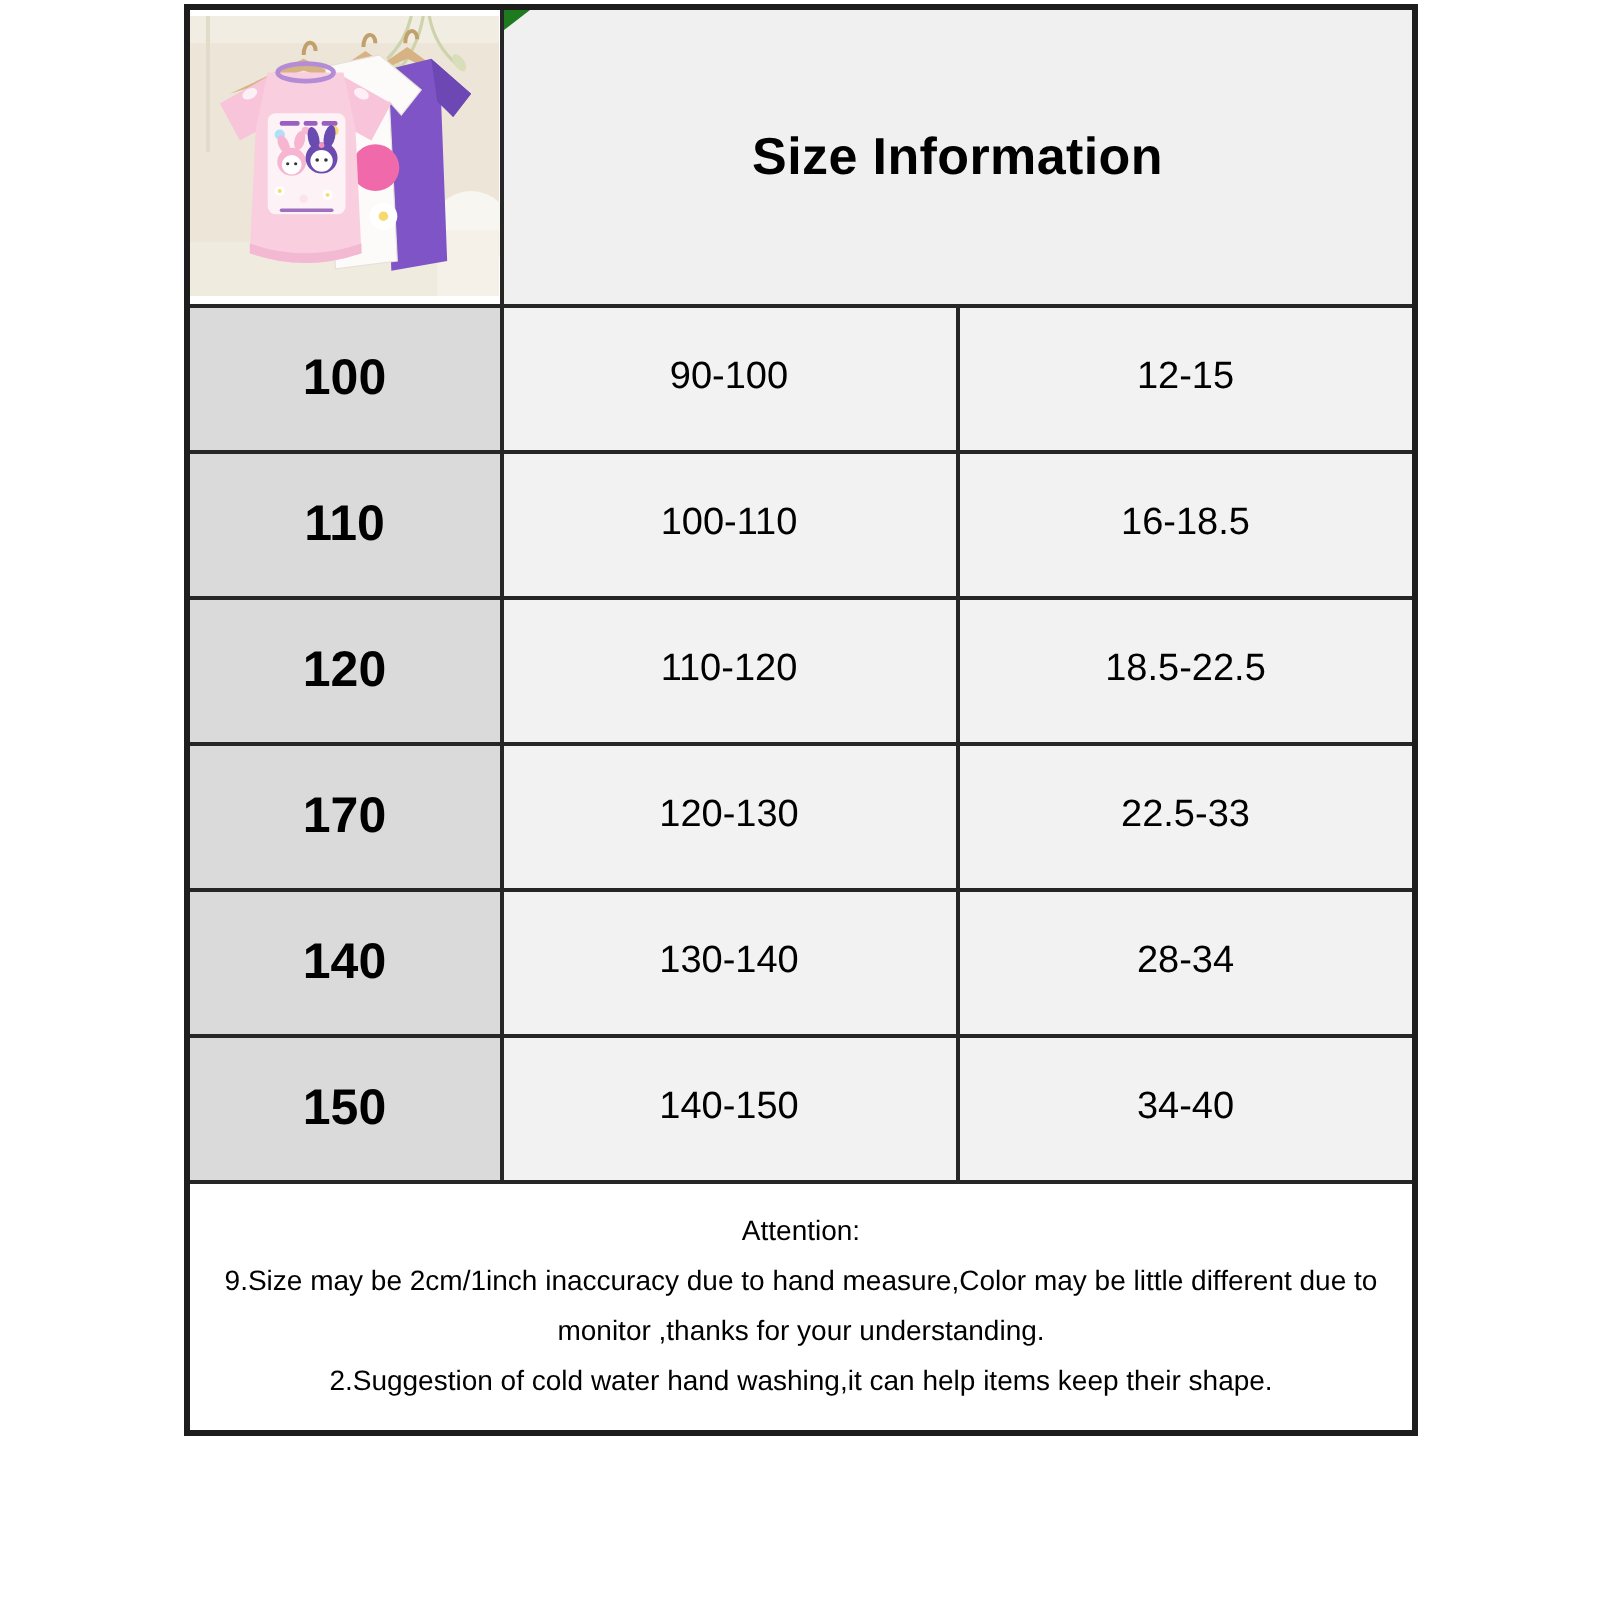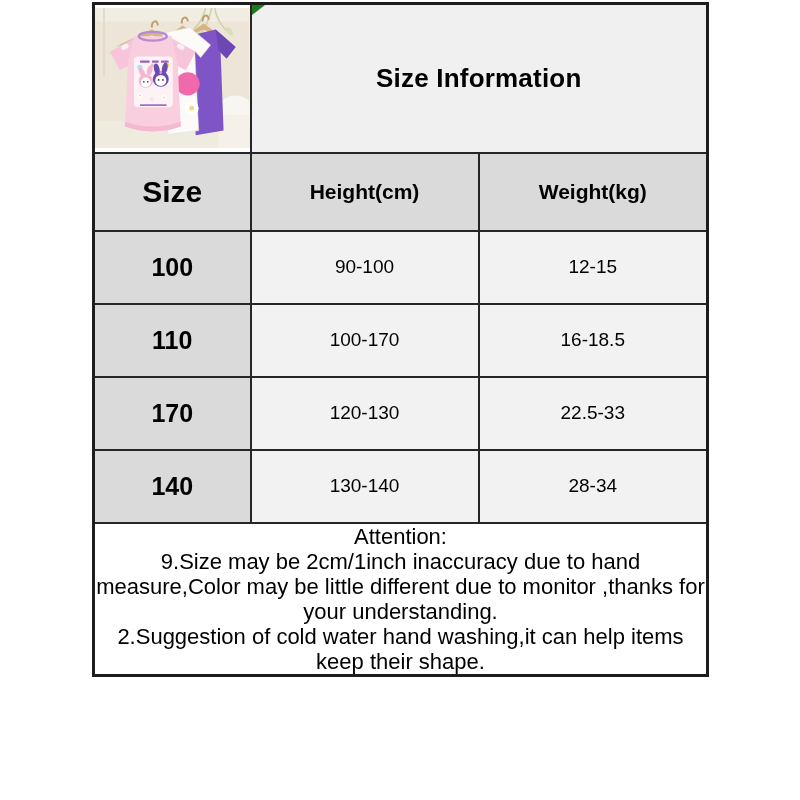--- a/index.html
+++ b/index.html
@@ -73,21 +73,21 @@
     background: #f2f2f2;
     font-weight: normal;
     font-size: 19px;
   }
   td.attention-cell {
     background: #ffffff;
     text-align: left;
     vertical-align: top;
     padding: 2px 6px 4px 5px;
     color: #161616;
-    font-size: 22px;
+    font-size: 14px;
     line-height: 25px;
   }
   td.attention-cell p { margin: 0; }
 </style>
 </head>
 <body>
 
 <div class="sheet">
   <table class="size-chart">
     <colgroup>
@@ -192,45 +192,50 @@
             <rect x="45" y="99" width="27" height="1.8" rx="0.9" fill="#a070c0"></rect>
           </g>
         </svg>
       </td>
       <td class="banner" colspan="2">
         <span class="corner-tri"></span>
         <span>Size Information</span>
       </td>
     </tr>
 
-    <tr class="row-headers">
-      <th class="head size-head">Size</th>
-      <th class="head">Height(cm)</th>
-      <th class="head">Weight(kg)</th>
-    </tr>
 
     <tr class="row-data">
       <td class="size-col">100</td>
       <td class="data-col">90-100</td>
       <td class="data-col">12-15</td>
     </tr>
     <tr class="row-data">
       <td class="size-col">110</td>
-      <td class="data-col">100-170</td>
+      <td class="data-col">100-110</td>
       <td class="data-col">16-18.5</td>
+    </tr>
+    <tr class="row-data">
+      <td class="size-col">120</td>
+      <td class="data-col">110-120</td>
+      <td class="data-col">18.5-22.5</td>
     </tr>
     <tr class="row-data">
       <td class="size-col">170</td>
       <td class="data-col">120-130</td>
       <td class="data-col">22.5-33</td>
     </tr>
     <tr class="row-data">
       <td class="size-col">140</td>
       <td class="data-col">130-140</td>
       <td class="data-col">28-34</td>
+    </tr>
+    <tr class="row-data">
+      <td class="size-col">150</td>
+      <td class="data-col">140-150</td>
+      <td class="data-col">34-40</td>
     </tr>
 
     <tr class="row-note">
       <td class="attention-cell" colspan="3">
         <div>Attention:</div>
         <p>9.Size may be 2cm/1inch inaccuracy due to hand measure,Color may be little different due to monitor ,thanks for your understanding.</p>
         <p>2.Suggestion of cold water hand washing,it can help items keep their shape.</p>
       </td>
     </tr>
   </tbody>

